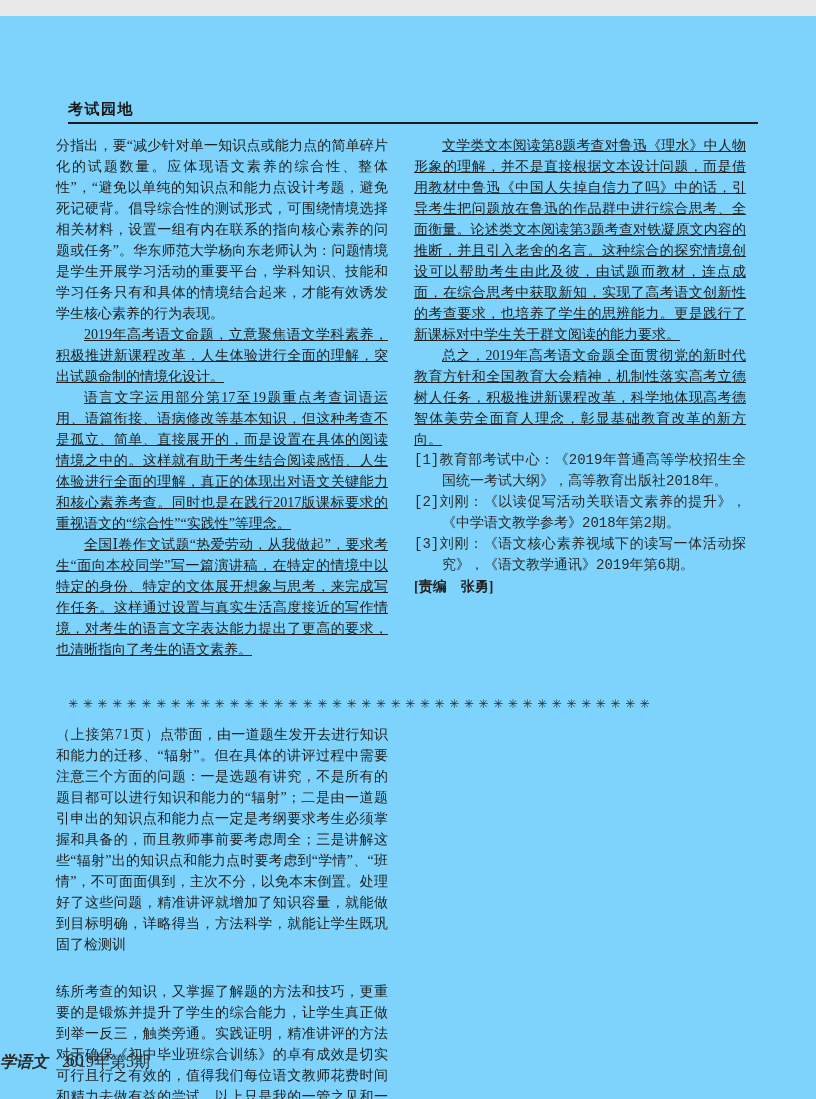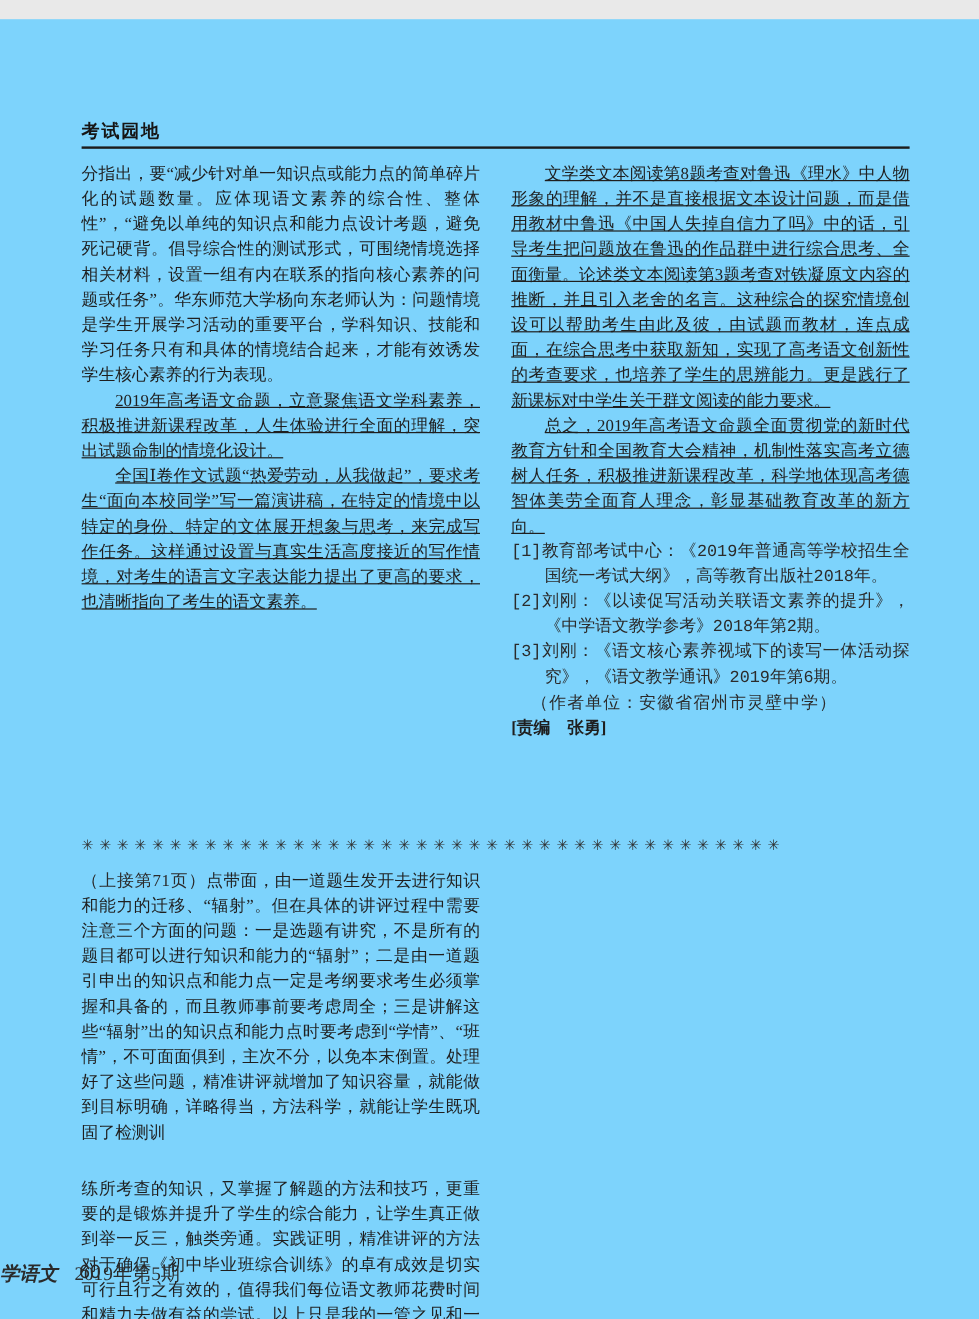--- a/index.html
+++ b/index.html
@@ -26,21 +26,21 @@
   .header-rule {
     position: absolute;
     left: 68px;
     top: 106px;
     width: 690px;
     height: 2px;
     background: #1c1c1c;
   }
   .article {
     position: absolute;
-    left: 68px;
+    left: 56px;
     width: 690px;
     display: flex;
     gap: 26px;
   }
   .article1 { top: 119px; }
   .article2 { top: 708px; flex-direction: column; }
   .col { width: 332px; }
   .col p {
     margin: 0;
     font-size: 14px;
@@ -115,29 +115,29 @@
 
 <div class="page">
 
   <div class="header-label">考试园地</div>
   <div class="header-rule"></div>
 
   <div class="article article1">
     <div class="col">
       <p>分指出，要“减少针对单一知识点或能力点的简单碎片化的试题数量。应体现语文素养的综合性、整体性”，“避免以单纯的知识点和能力点设计考题，避免死记硬背。倡导综合性的测试形式，可围绕情境选择相关材料，设置一组有内在联系的指向核心素养的问题或任务”。华东师范大学杨向东老师认为：问题情境是学生开展学习活动的重要平台，学科知识、技能和学习任务只有和具体的情境结合起来，才能有效诱发学生核心素养的行为表现。</p>
       <p class="indent">2019年高考语文命题，立意聚焦语文学科素养，积极推进新课程改革，人生体验进行全面的理解，突出试题命制的情境化设计。</p>
+      <p class="indent">语言文字运用部分第17至19题重点考查词语运用、语篇衔接、语病修改等基本知识，但这种考查不是孤立、简单、直接展开的，而是设置在具体的阅读情境之中的。这样就有助于考生结合阅读感悟、人生体验进行全面的理解，真正的体现出对语文关键能力和核心素养考查。同时也是在践行2017版课标要求的重视语文的“综合性”“实践性”等理念。</p>
       <p class="indent">全国Ⅰ卷作文试题“热爱劳动，从我做起”，要求考生“面向本校同学”写一篇演讲稿，在特定的情境中以特定的身份、特定的文体展开想象与思考，来完成写作任务。这样通过设置与真实生活高度接近的写作情境，对考生的语言文字表达能力提出了更高的要求，也清晰指向了考生的语文素养。</p>
     </div>
     <div class="col">
       <p class="indent">文学类文本阅读第8题考查对鲁迅《理水》中人物形象的理解，并不是直接根据文本设计问题，而是借用教材中鲁迅《中国人失掉自信力了吗》中的话，引导考生把问题放在鲁迅的作品群中进行综合思考、全面衡量。论述类文本阅读第3题考查对铁凝原文内容的推断，并且引入老舍的名言。这种综合的探究情境创设可以帮助考生由此及彼，由试题而教材，连点成面，在综合思考中获取新知，实现了高考语文创新性的考查要求，也培养了学生的思辨能力。更是践行了新课标对中学生关于群文阅读的能力要求。</p>
       <p class="indent">总之，2019年高考语文命题全面贯彻党的新时代教育方针和全国教育大会精神，机制性落实高考立德树人任务，积极推进新课程改革，科学地体现高考德智体美劳全面育人理念，彰显基础教育改革的新方向。</p>
       <p class="ref-item">[1]教育部考试中心：《2019年普通高等学校招生全国统一考试大纲》，高等教育出版社2018年。</p>
       <p class="ref-item">[2]刘刚：《以读促写活动关联语文素养的提升》，《中学语文教学参考》2018年第2期。</p>
       <p class="ref-item">[3]刘刚：《语文核心素养视域下的读写一体活动探究》，《语文教学通讯》2019年第6期。</p>
-      <p class="author-unit">（作者单位：安徽省宿州市灵壁中学）</p>
       <p class="editor">[责编　张勇]</p>
     </div>
   </div>
 
   <div class="divider">✳✳✳✳✳✳✳✳✳✳✳✳✳✳✳✳✳✳✳✳✳✳✳✳✳✳✳✳✳✳✳✳✳✳✳✳✳✳✳✳</div>
 
   <div class="article article2">
     <div class="col">
       <p><span class="kaiti">（上接第71页）</span><span>点带面，由一道题生发开去进行知识和能力的迁移、“辐射”。但在具体的讲评过程中需要注意三个方面的问题：一是选题有讲究，不是所有的题目都可以进行知识和能力的“辐射”；二是由一道题引申出的知识点和能力点一定是考纲要求考生必须掌握和具备的，而且教师事前要考虑周全；三是讲解这些“辐射”出的知识点和能力点时要考虑到“学情”、“班情”，不可面面俱到，主次不分，以免本末倒置。处理好了这些问题，精准讲评就增加了知识容量，就能做到目标明确，详略得当，方法科学，就能让学生既巩固了检测训</span></p>
     </div>

